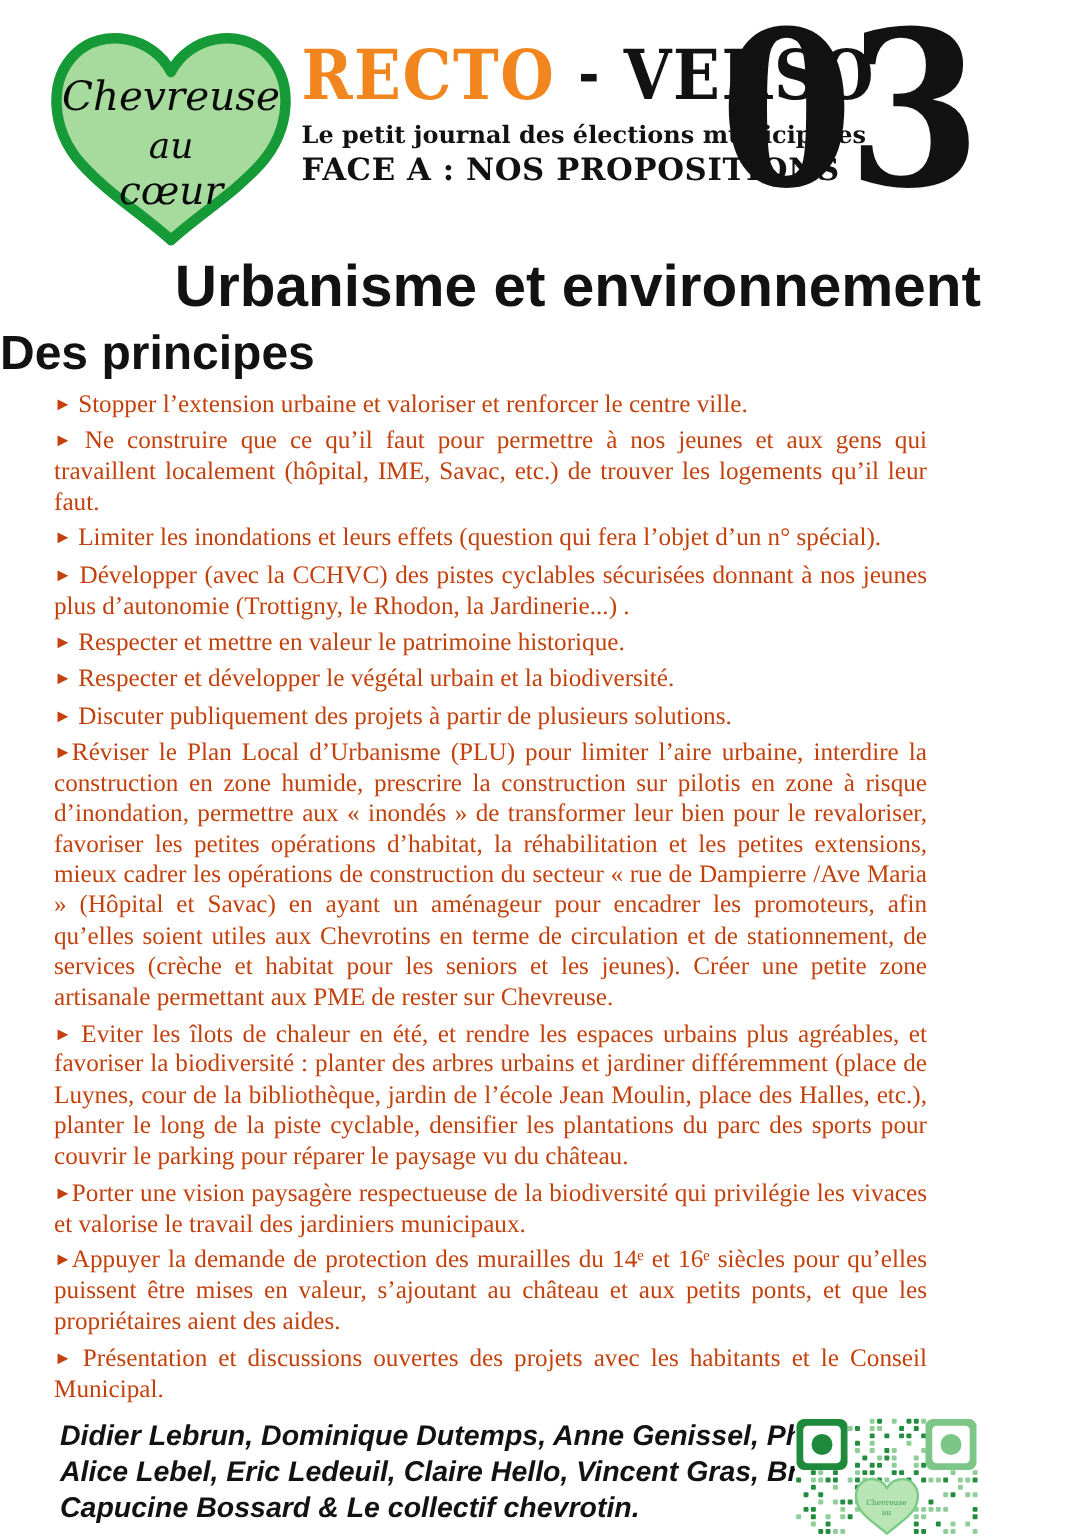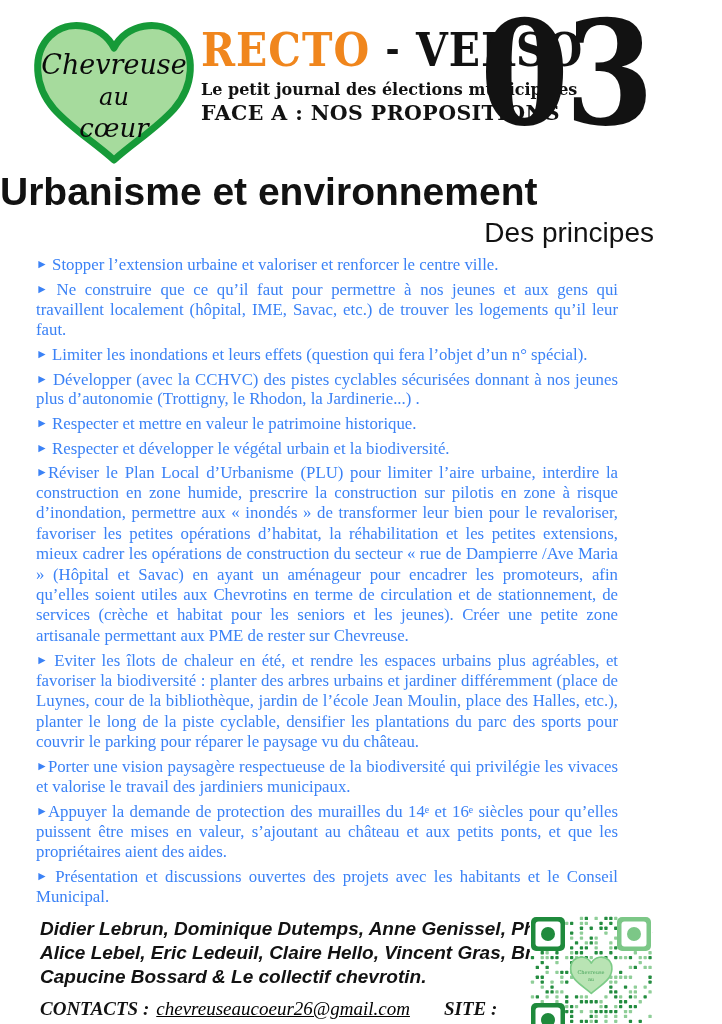--- a/index.html
+++ b/index.html
@@ -30,33 +30,33 @@
   .mast-face { font-family:"DejaVu Serif",serif; font-weight:bold; font-size:20.5px; letter-spacing:0.4px; margin-top:2px; white-space:nowrap; }
 
   .issue {
     position:absolute; right:4px; top:10px;
     font-family:"DejaVu Serif",serif; font-weight:bold; font-size:128px; line-height:0.9;
     letter-spacing:-4px; transform:scaleY(1.12); transform-origin:center top;
   }
 
   
   h1.main-title {
-    margin:2px 0 0; text-align:left;
+    margin:2px 0 0; text-align:right;
     font-family:"Liberation Sans","DejaVu Sans",sans-serif; font-weight:bold; font-size:39px; line-height:1.12;
   }
   h2.section-heading {
-    margin:4px 0 6px; text-align:right;
-    font-family:"Liberation Sans","DejaVu Sans",sans-serif; font-weight:normal; font-size:28px; line-height:1.1;
+    margin:4px 0 6px; text-align:left;
+    font-family:"Liberation Sans","DejaVu Sans",sans-serif; font-weight:bold; font-size:32px; line-height:1.1;
   }
   h2.second { margin-top:13px; }
 
   
   .content { padding:0 36px; }
   .content p.item {
-    margin:0 0 3.5px; text-align:justify; font-size:16.8px; line-height:20.4px; color:#3b82f6;
+    margin:0 0 3.5px; text-align:justify; font-size:16.8px; line-height:20.4px; color:#c2410c;
   }
   .content p.item .b { font-size:12px; vertical-align:1.5px; }
 
   
   .footer { position:relative; margin:10px 0 0 40px; height:150px; }
   .names div {
     font-family:"Liberation Sans","DejaVu Sans",sans-serif; font-weight:bold; font-style:italic;
     font-size:19px; line-height:24px; white-space:nowrap;
   }
   .contacts { margin-top:9px; font-size:19px; white-space:nowrap; }
@@ -100,20 +100,21 @@
   <h1 class="main-title">Urbanisme et environnement</h1>
 
   <h2 class="section-heading">Des principes</h2>
   <div class="content">
       <p class="item"><span class="b">►</span><span> Stopper l’extension urbaine et valoriser et renforcer le centre ville.</span></p>
       <p class="item"><span class="b">►</span><span> Ne construire que ce qu’il faut pour permettre à nos jeunes et aux gens qui travaillent localement (hôpital, IME, Savac, etc.) de trouver les logements qu’il leur faut.</span></p>
       <p class="item"><span class="b">►</span><span> Limiter les inondations et leurs effets  (question qui fera l’objet d’un n° spécial).</span></p>
       <p class="item"><span class="b">►</span><span> Développer (avec la CCHVC) des pistes cyclables sécurisées donnant à nos jeunes plus d’autonomie (Trottigny, le Rhodon, la Jardinerie...) .</span></p>
       <p class="item"><span class="b">►</span><span> Respecter et mettre en valeur le patrimoine historique.</span></p>
       <p class="item"><span class="b">►</span><span> Respecter et développer le végétal urbain et la biodiversité.</span></p>
+      <p class="item"><span class="b">►</span><span> Discuter publiquement des projets à partir de plusieurs solutions.</span></p>
     </div>
 
   <div class="content">
       <p class="item"><span class="b">►</span><span>Réviser le Plan Local d’Urbanisme (PLU) pour limiter l’aire urbaine, interdire la construction en zone humide, prescrire la construction sur pilotis en zone à risque d’inondation, permettre aux « inondés » de transformer leur bien pour le revaloriser, favoriser les petites opérations d’habitat, la réhabilitation et les petites extensions, mieux cadrer les opérations de construction du secteur « rue de Dampierre /Ave Maria » (Hôpital et Savac) en ayant un aménageur pour encadrer les promoteurs, afin qu’elles soient utiles aux Chevrotins en terme de circulation et de  stationnement, de services (crèche et habitat pour les seniors et les jeunes). Créer une petite zone artisanale permettant aux PME de rester sur Chevreuse.</span></p>
       <p class="item"><span class="b">►</span><span> Eviter les îlots de chaleur en été, et rendre les espaces urbains plus agréables, et favoriser la biodiversité : planter des arbres urbains et jardiner différemment (place de Luynes, cour de la bibliothèque, jardin de l’école Jean Moulin, place des Halles, etc.), planter le long de la piste cyclable, densifier les plantations du parc des sports pour couvrir le parking pour réparer le paysage vu du château.</span></p>
       <p class="item"><span class="b">►</span><span>Porter une vision paysagère respectueuse de la biodiversité qui privilégie les vivaces et valorise le travail des jardiniers municipaux.</span></p>
       <p class="item"><span class="b">►</span><span>Appuyer la demande de protection des murailles du 14ᵉ et 16ᵉ siècles pour qu’elles puissent être mises en valeur, s’ajoutant au château et aux petits ponts, et que les propriétaires aient des aides.</span></p>
       <p class="item"><span class="b">►</span><span> Présentation et discussions ouvertes des projets avec les habitants et le Conseil Municipal.</span></p>
     </div>
 

